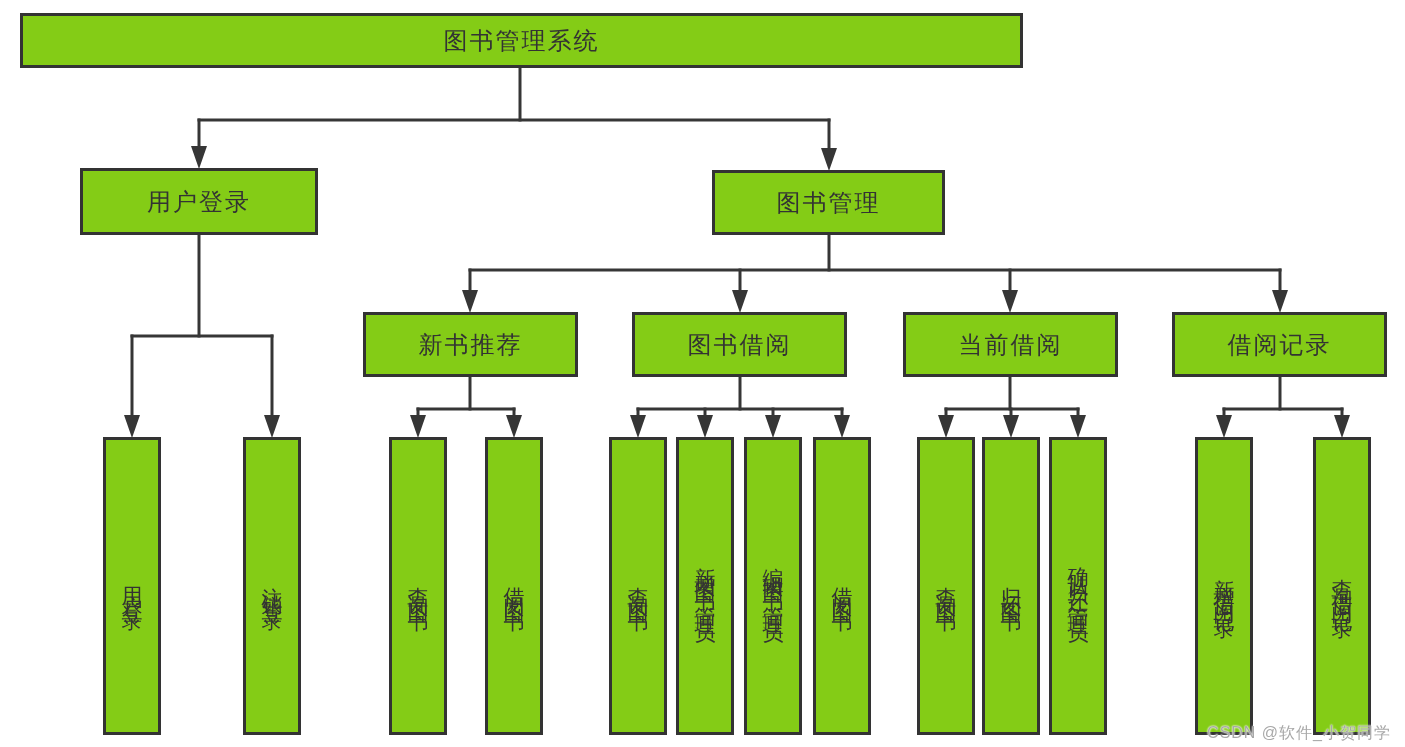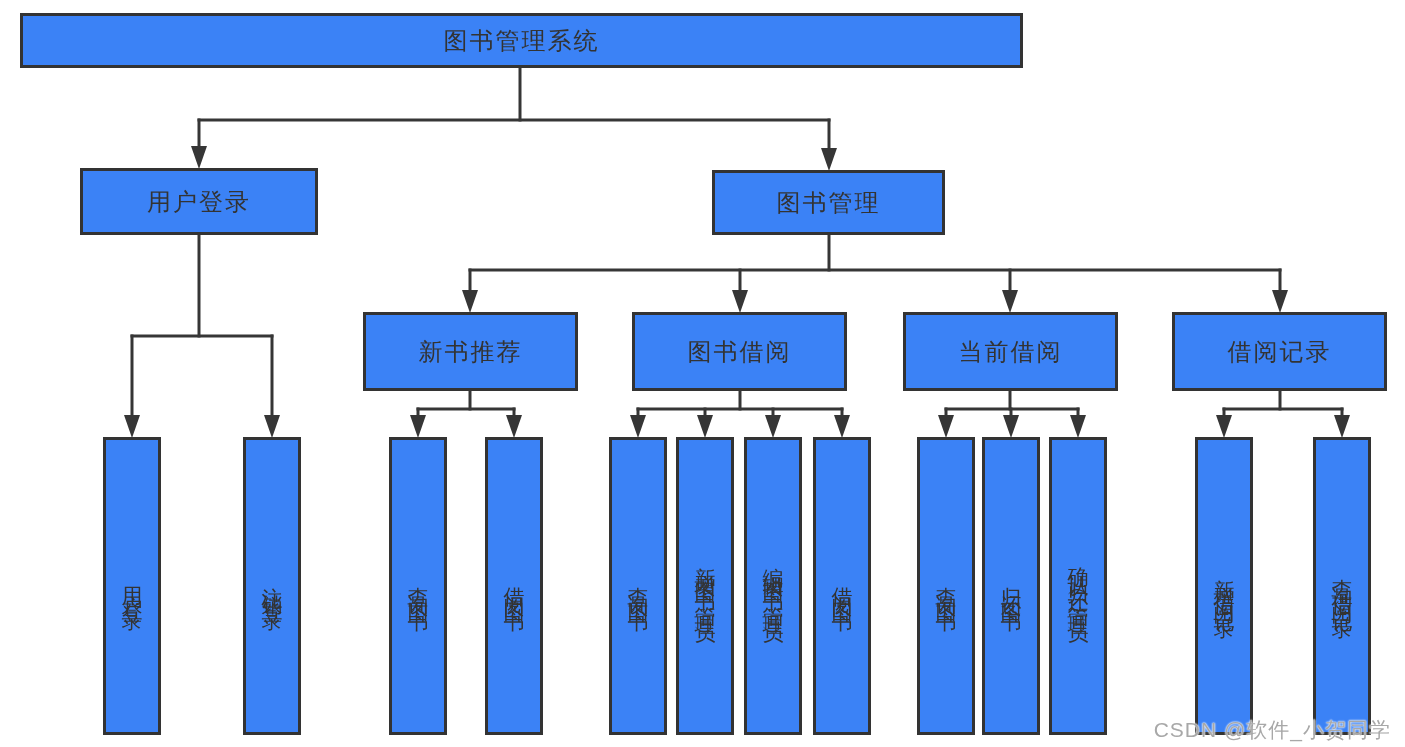--- a/index.html
+++ b/index.html
@@ -18,21 +18,21 @@
   #connectors {
     position: absolute;
     left: 0; top: 0;
     z-index: 0;
   }
   #connectors line { stroke: #363636; stroke-width: 3; stroke-linecap: square; }
   #connectors polygon { fill: #363636; }
   .box {
     position: absolute;
     box-sizing: border-box;
-    background: #3b82f6;
+    background: #84cc16;
     border: 3px solid #333333;
     color: #333333;
     display: flex;
     align-items: center;
     justify-content: center;
     z-index: 1;
   }
   .box.h {
     font-size: 24px;
     letter-spacing: 2px;
@@ -44,21 +44,21 @@
     font-size: 21px;
     letter-spacing: 8px;
     top: 437px;
     width: 58px;
     height: 298px;
   }
   
   #root-box   { left: 20px;   top: 13px;  width: 1003px; height: 55px; }
   #login-box  { left: 80px;   top: 168px; width: 238px;  height: 67px; }
   #mgmt-box   { left: 712px;  top: 170px; width: 233px;  height: 65px; }
-  .section    { top: 312px; width: 215px; height: 79px; }
+  .section    { top: 312px; width: 215px; height: 65px; }
   #sec-recommend { left: 363px; }
   #sec-borrow    { left: 632px; }
   #sec-current   { left: 903px; }
   #sec-records   { left: 1172px; }
   #leaf-a1 { left: 103px; }
   #leaf-a2 { left: 243px; }
   #leaf-b1 { left: 389px; }
   #leaf-b2 { left: 485px; }
   #leaf-c1 { left: 609px; }
   #leaf-c2 { left: 676px; }
@@ -67,21 +67,21 @@
   #leaf-d1 { left: 917px; }
   #leaf-d2 { left: 982px; }
   #leaf-d3 { left: 1049px; }
   #leaf-e1 { left: 1195px; }
   #leaf-e2 { left: 1313px; }
   #watermark {
     position: absolute;
     right: 14px;
     bottom: 3px;
     z-index: 2;
-    font-size: 21px;
+    font-size: 16px;
     color: #a8a8a8;
     letter-spacing: 1px;
     text-shadow: 0 0 2px #ffffff, 0 0 2px #ffffff;
     white-space: nowrap;
   }
 </style>
 </head>
 <body>
 
 <div id="canvas">

